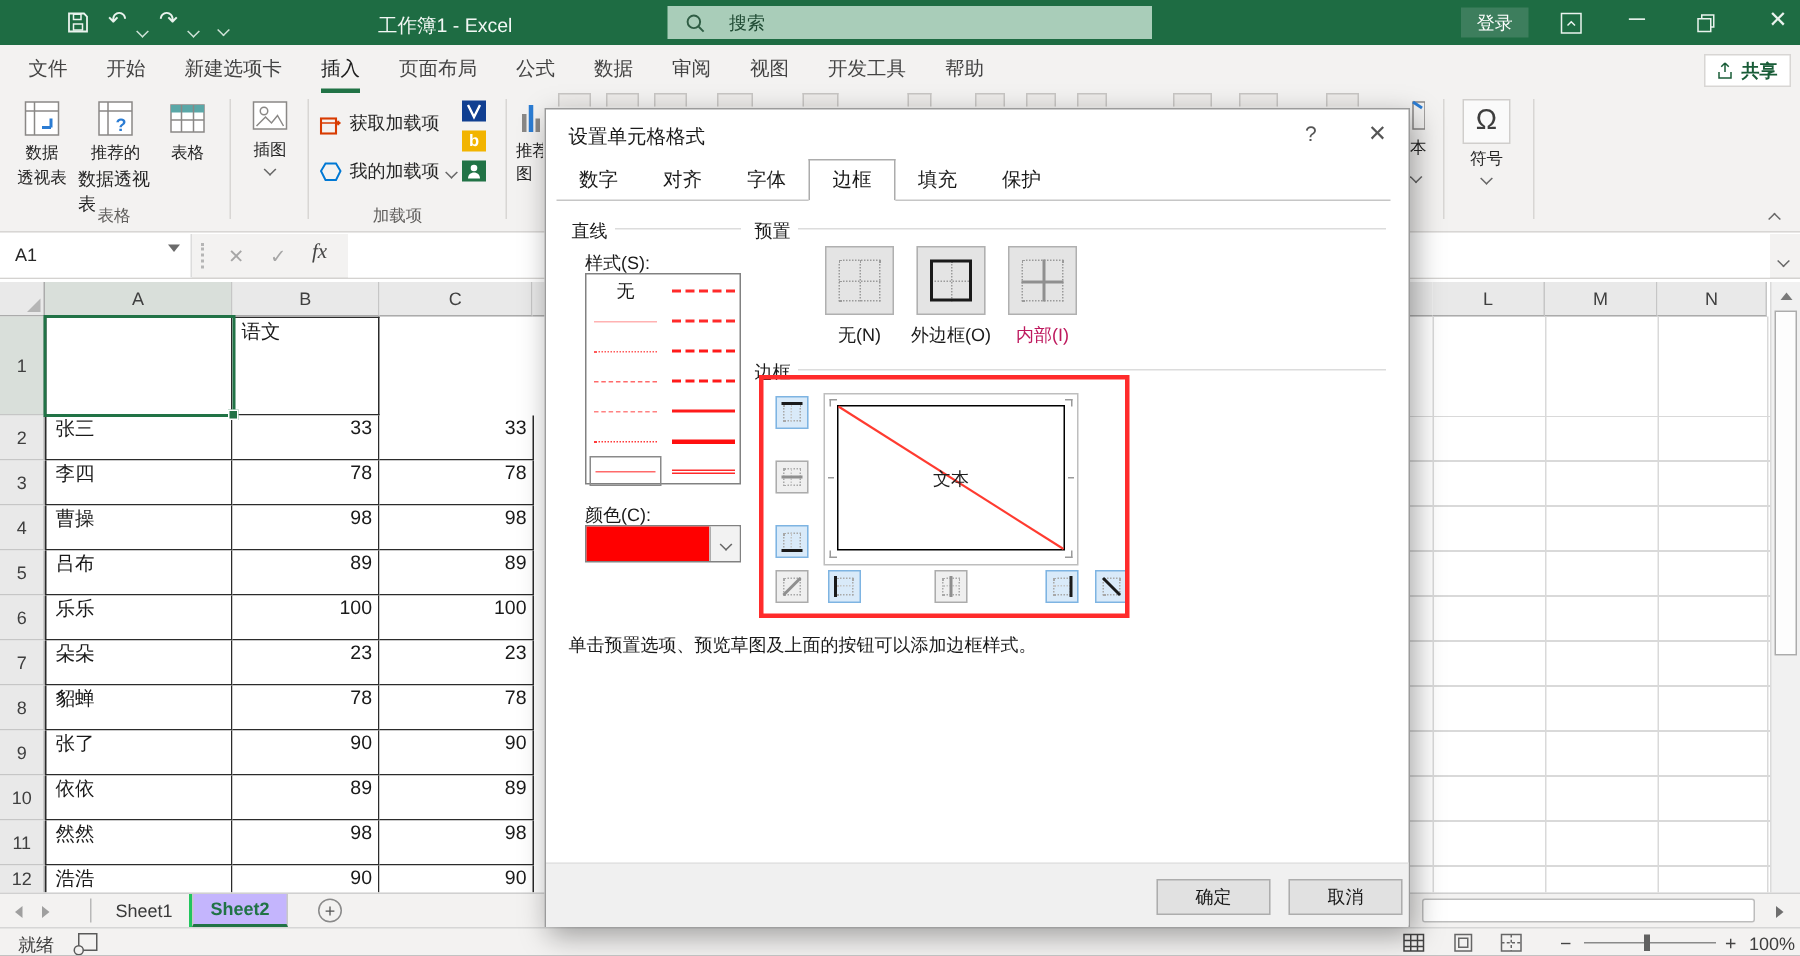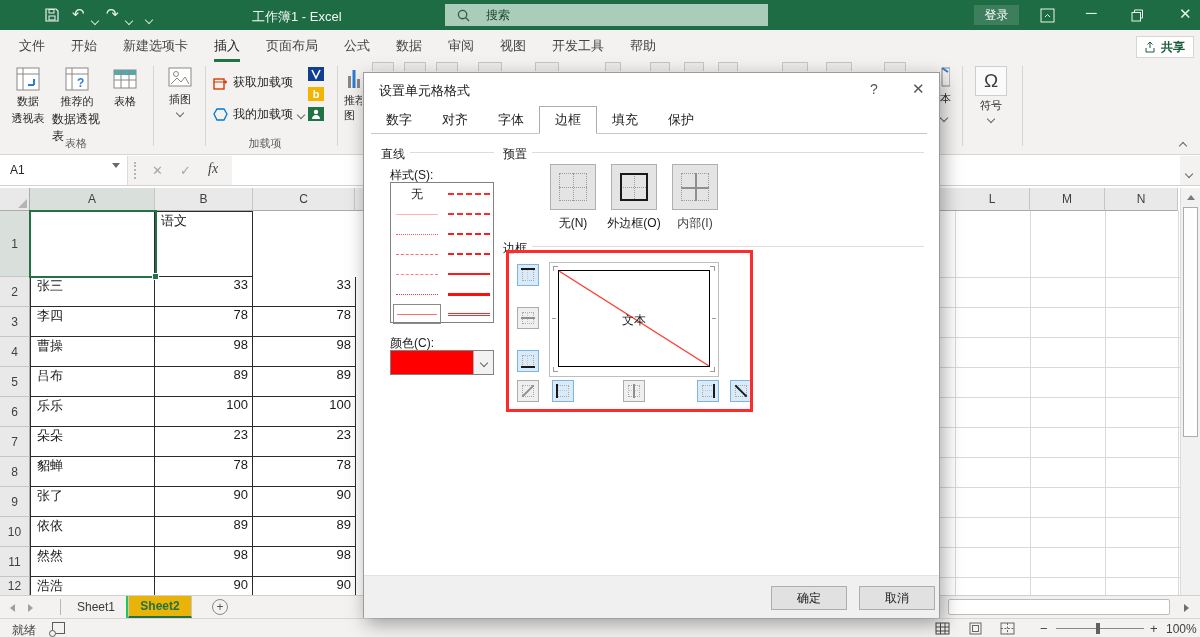--- a/index.html
+++ b/index.html
@@ -44,21 +44,21 @@
            display:flex;align-items:center;justify-content:center;color:#3F3F3F;font-size:12px;}
   .selhead{background:#D9DFDA;}
   .cell{position:absolute;background:#fff;border-right:1px solid #2B2B2B;border-bottom:1px solid #2B2B2B;
         display:flex;align-items:flex-start;padding:0 6px;font-size:13px;color:#1A1A1A;overflow:hidden;}
   .cell.num{justify-content:flex-end;padding-right:4px;}
   .gline-v{position:absolute;top:211px;width:1px;height:384px;background:#D9D9D9;}
   .vscroll{position:absolute;left:1180px;top:188px;width:20px;height:407px;background:#F1F1F1;border-left:1px solid #DBDBDB;}
   
   .sheetbar{position:absolute;left:0;top:595px;width:1200px;height:23px;background:#F3F2F1;border-top:1px solid #D0D0D0;}
   .stab{position:absolute;top:0;height:22px;display:flex;align-items:center;justify-content:center;font-size:12px;color:#3A3A3A;}
-  .stab.active{background:#eab308;color:#217346;font-weight:bold;border-left:1px solid #C8C8C8;border-right:1px solid #C8C8C8;border-bottom:2px solid #217346;}
+  .stab.active{background:#c4b5fd;color:#217346;font-weight:bold;border-left:1px solid #C8C8C8;border-right:1px solid #C8C8C8;border-bottom:2px solid #217346;}
   .statusbar{position:absolute;left:0;top:618px;width:1200px;height:19px;background:#F3F2F1;border-top:1px solid #D6D6D6;color:#3E3E3E;}
   
   .dialog{position:absolute;left:363px;top:72px;width:577px;height:546px;background:#fff;border:1px solid #9B9B9B;
           box-shadow:3px 6px 18px rgba(0,0,0,.35);z-index:20;font-size:12px;color:#1A1A1A;}
   .dtabs{position:absolute;left:7px;top:33px;height:28px;display:flex;align-items:flex-end;}
   .dtab{height:26px;line-height:24px;padding:0 15px;font-size:13px;color:#1A1A1A;}
   .dtab.active{height:28px;line-height:26px;background:#fff;border:1px solid #ACACAC;border-bottom:1px solid #fff;position:relative;z-index:2;}
   .dtabline{position:absolute;left:7px;top:60px;width:556px;height:1px;background:#C6C6C6;}
   .grouplabel{position:absolute;font-size:12px;color:#1A1A1A;}
   .grouprule{position:absolute;height:1px;background:#DCDCDC;}
@@ -648,21 +648,21 @@
         <div class="pcv"></div>
         <div class="pout"></div>
       </div>
     <div class="pbtn" style="left:308px;top:91px">
         <div class="pbox"></div>
         <div class="pch solid"></div>
         <div class="pcv solid"></div>
       </div>
     <span class="plabel" style="left:178px;top:142px">无(N)</span>
     <span class="plabel" style="left:239px;top:142px">外边框(O)</span>
-    <span class="plabel" style="left:300px;top:142px;color:#404040">内部(I)</span>
+    <span class="plabel" style="left:300px;top:142px;color:#be185d">内部(I)</span>
 
     <span class="grouplabel" style="left:139px;top:167px">边框</span>
     <div class="grouprule" style="left:168px;top:173px;width:392px"></div>
 
     <div class="bbtn on" style="left:153px;top:191px">
         <div class="bbox"></div>
         <div class="bcv"></div>
         <div class="bl bl-top"></div>
       </div>
     <div class="bbtn off" style="left:153px;top:234px">
@@ -711,20 +711,21 @@
     <div class="bbtn on" style="left:333px;top:307px">
         <div class="bbox"></div>
         <div class="bch"></div>
         <div class="bl bl-right"></div>
       </div>
     <div class="bbtn on" style="left:366px;top:307px">
         <div class="bbox"></div>
         <div class="dlg-diag down"></div>
       </div>
 
+    <span class="abs" style="left:15px;top:349px;width:545px">单击预置选项、预览草图及上面的按钮可以添加边框样式。</span>
 
     <div class="dfooter">
       <div class="dbutton" style="left:407px;top:10px">
           <span>确定</span>
         </div>
       <div class="dbutton" style="left:495px;top:10px">
           <span>取消</span>
         </div>
     </div>
   </div>

